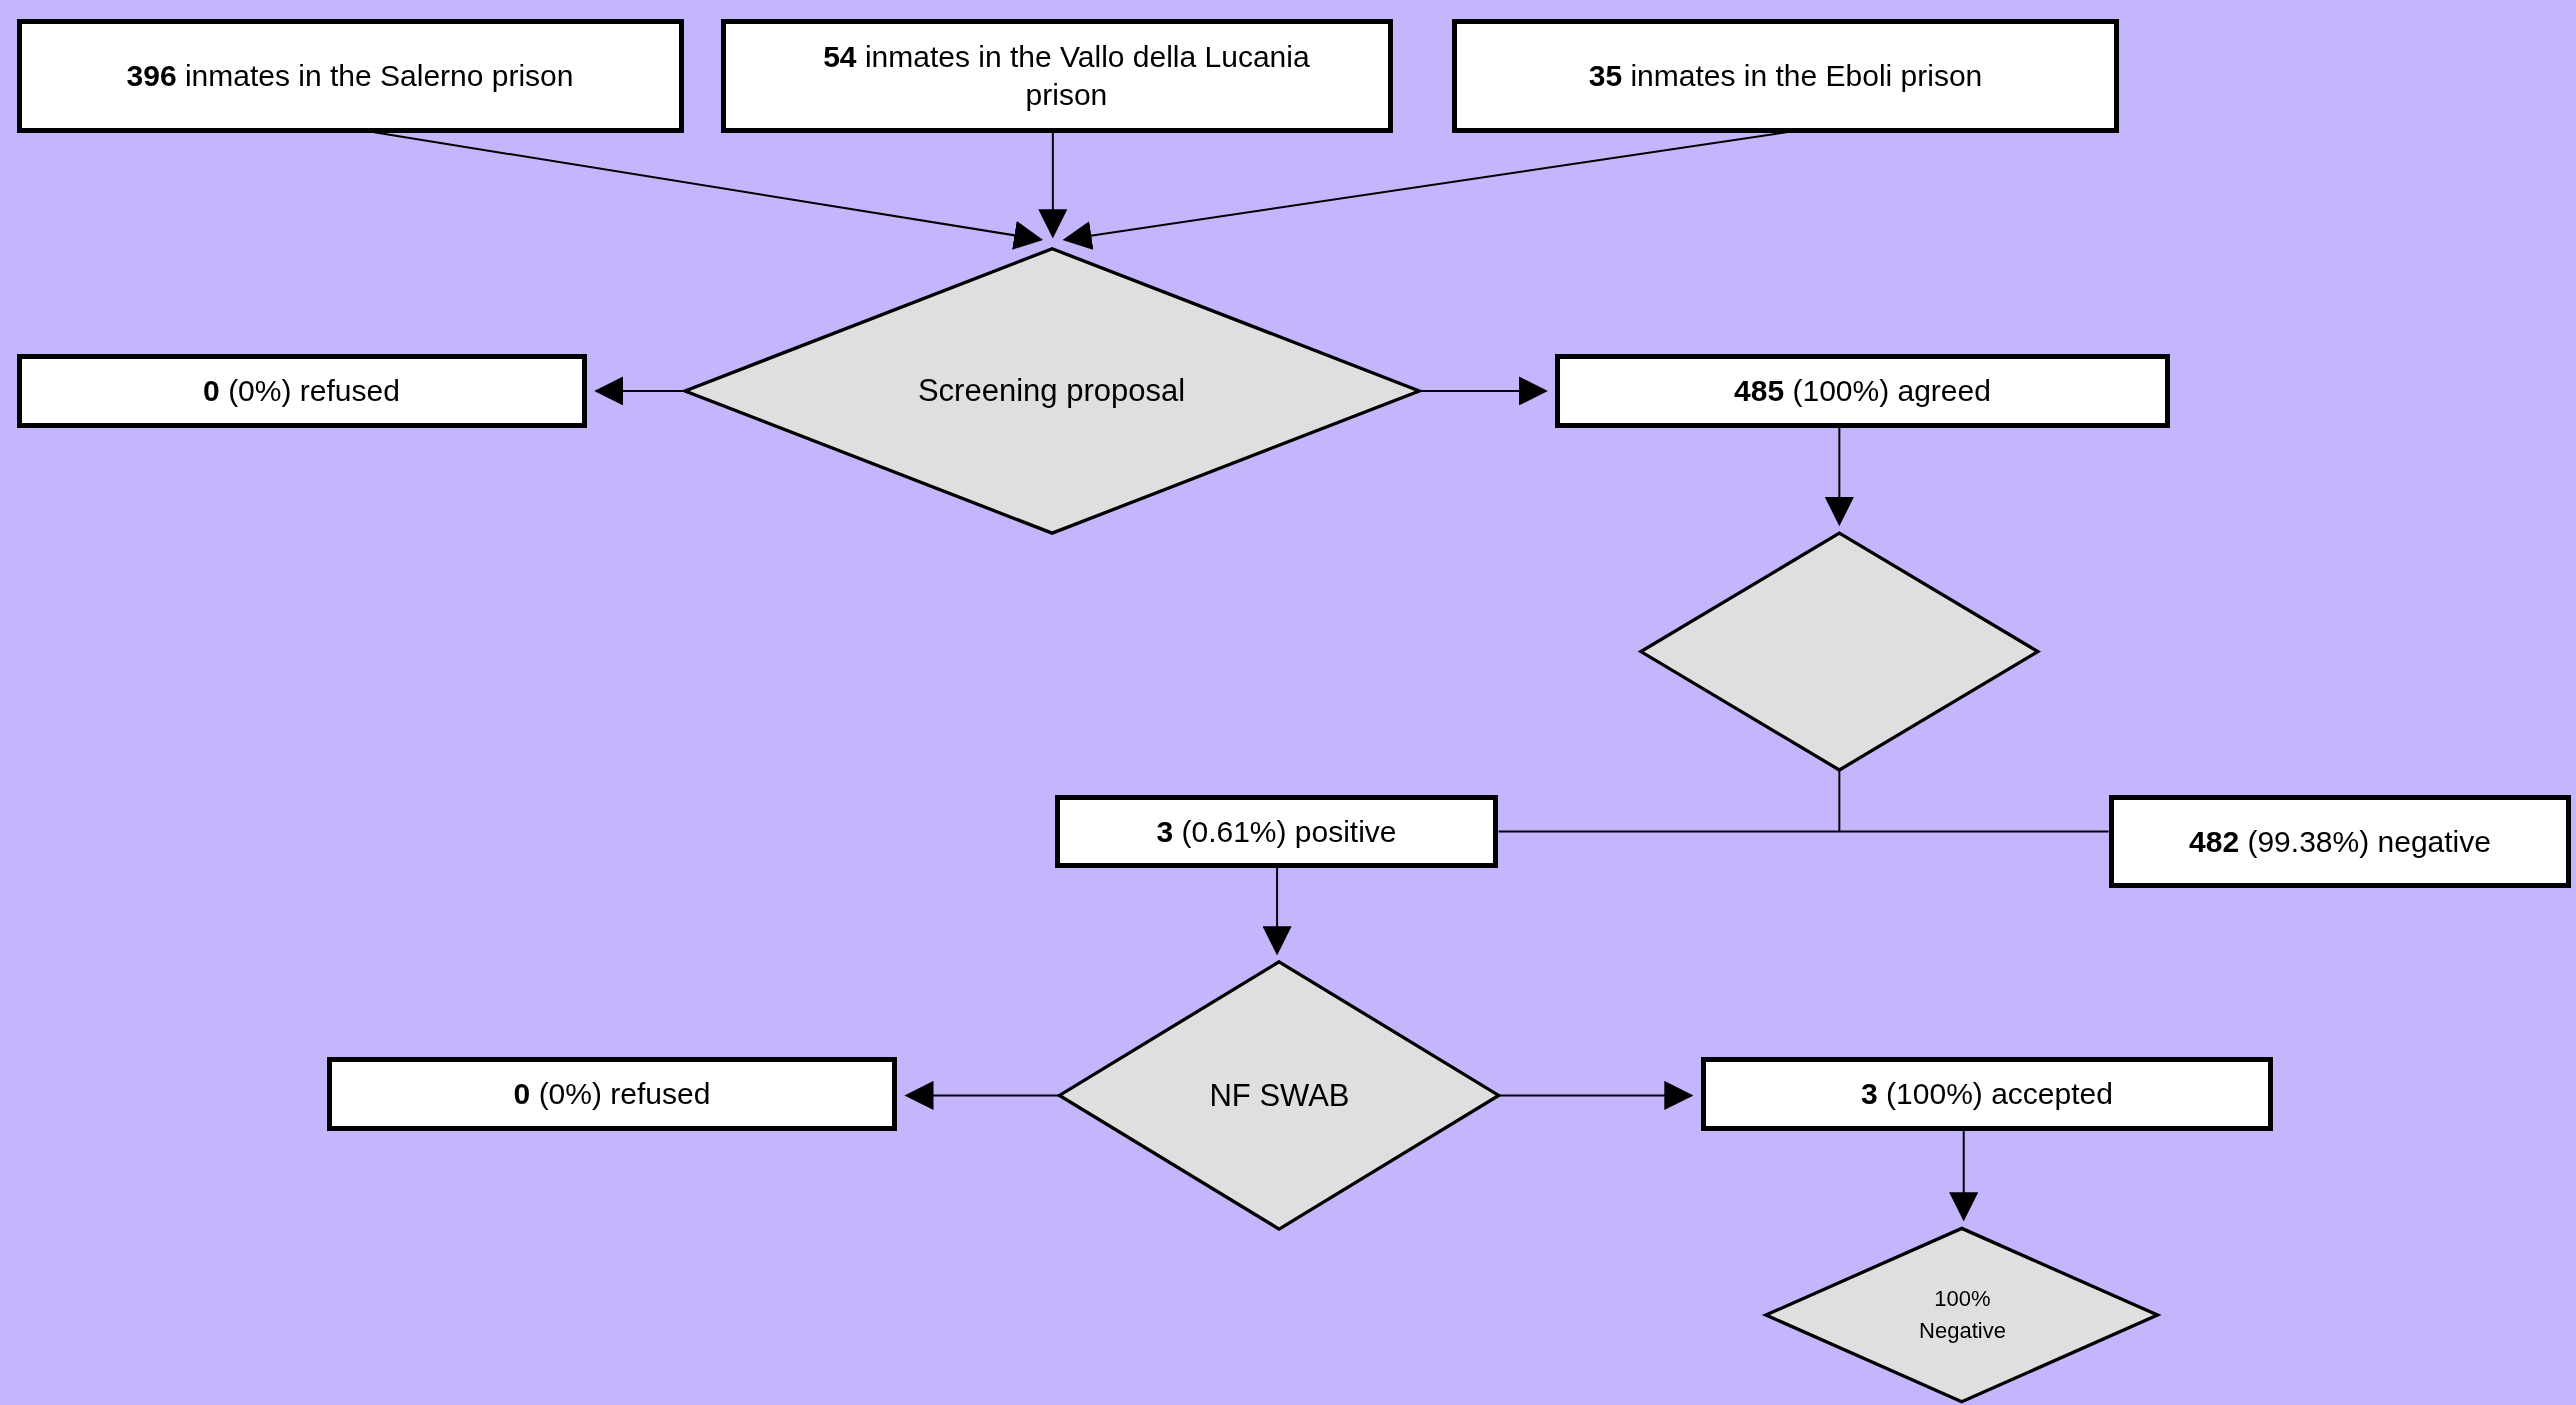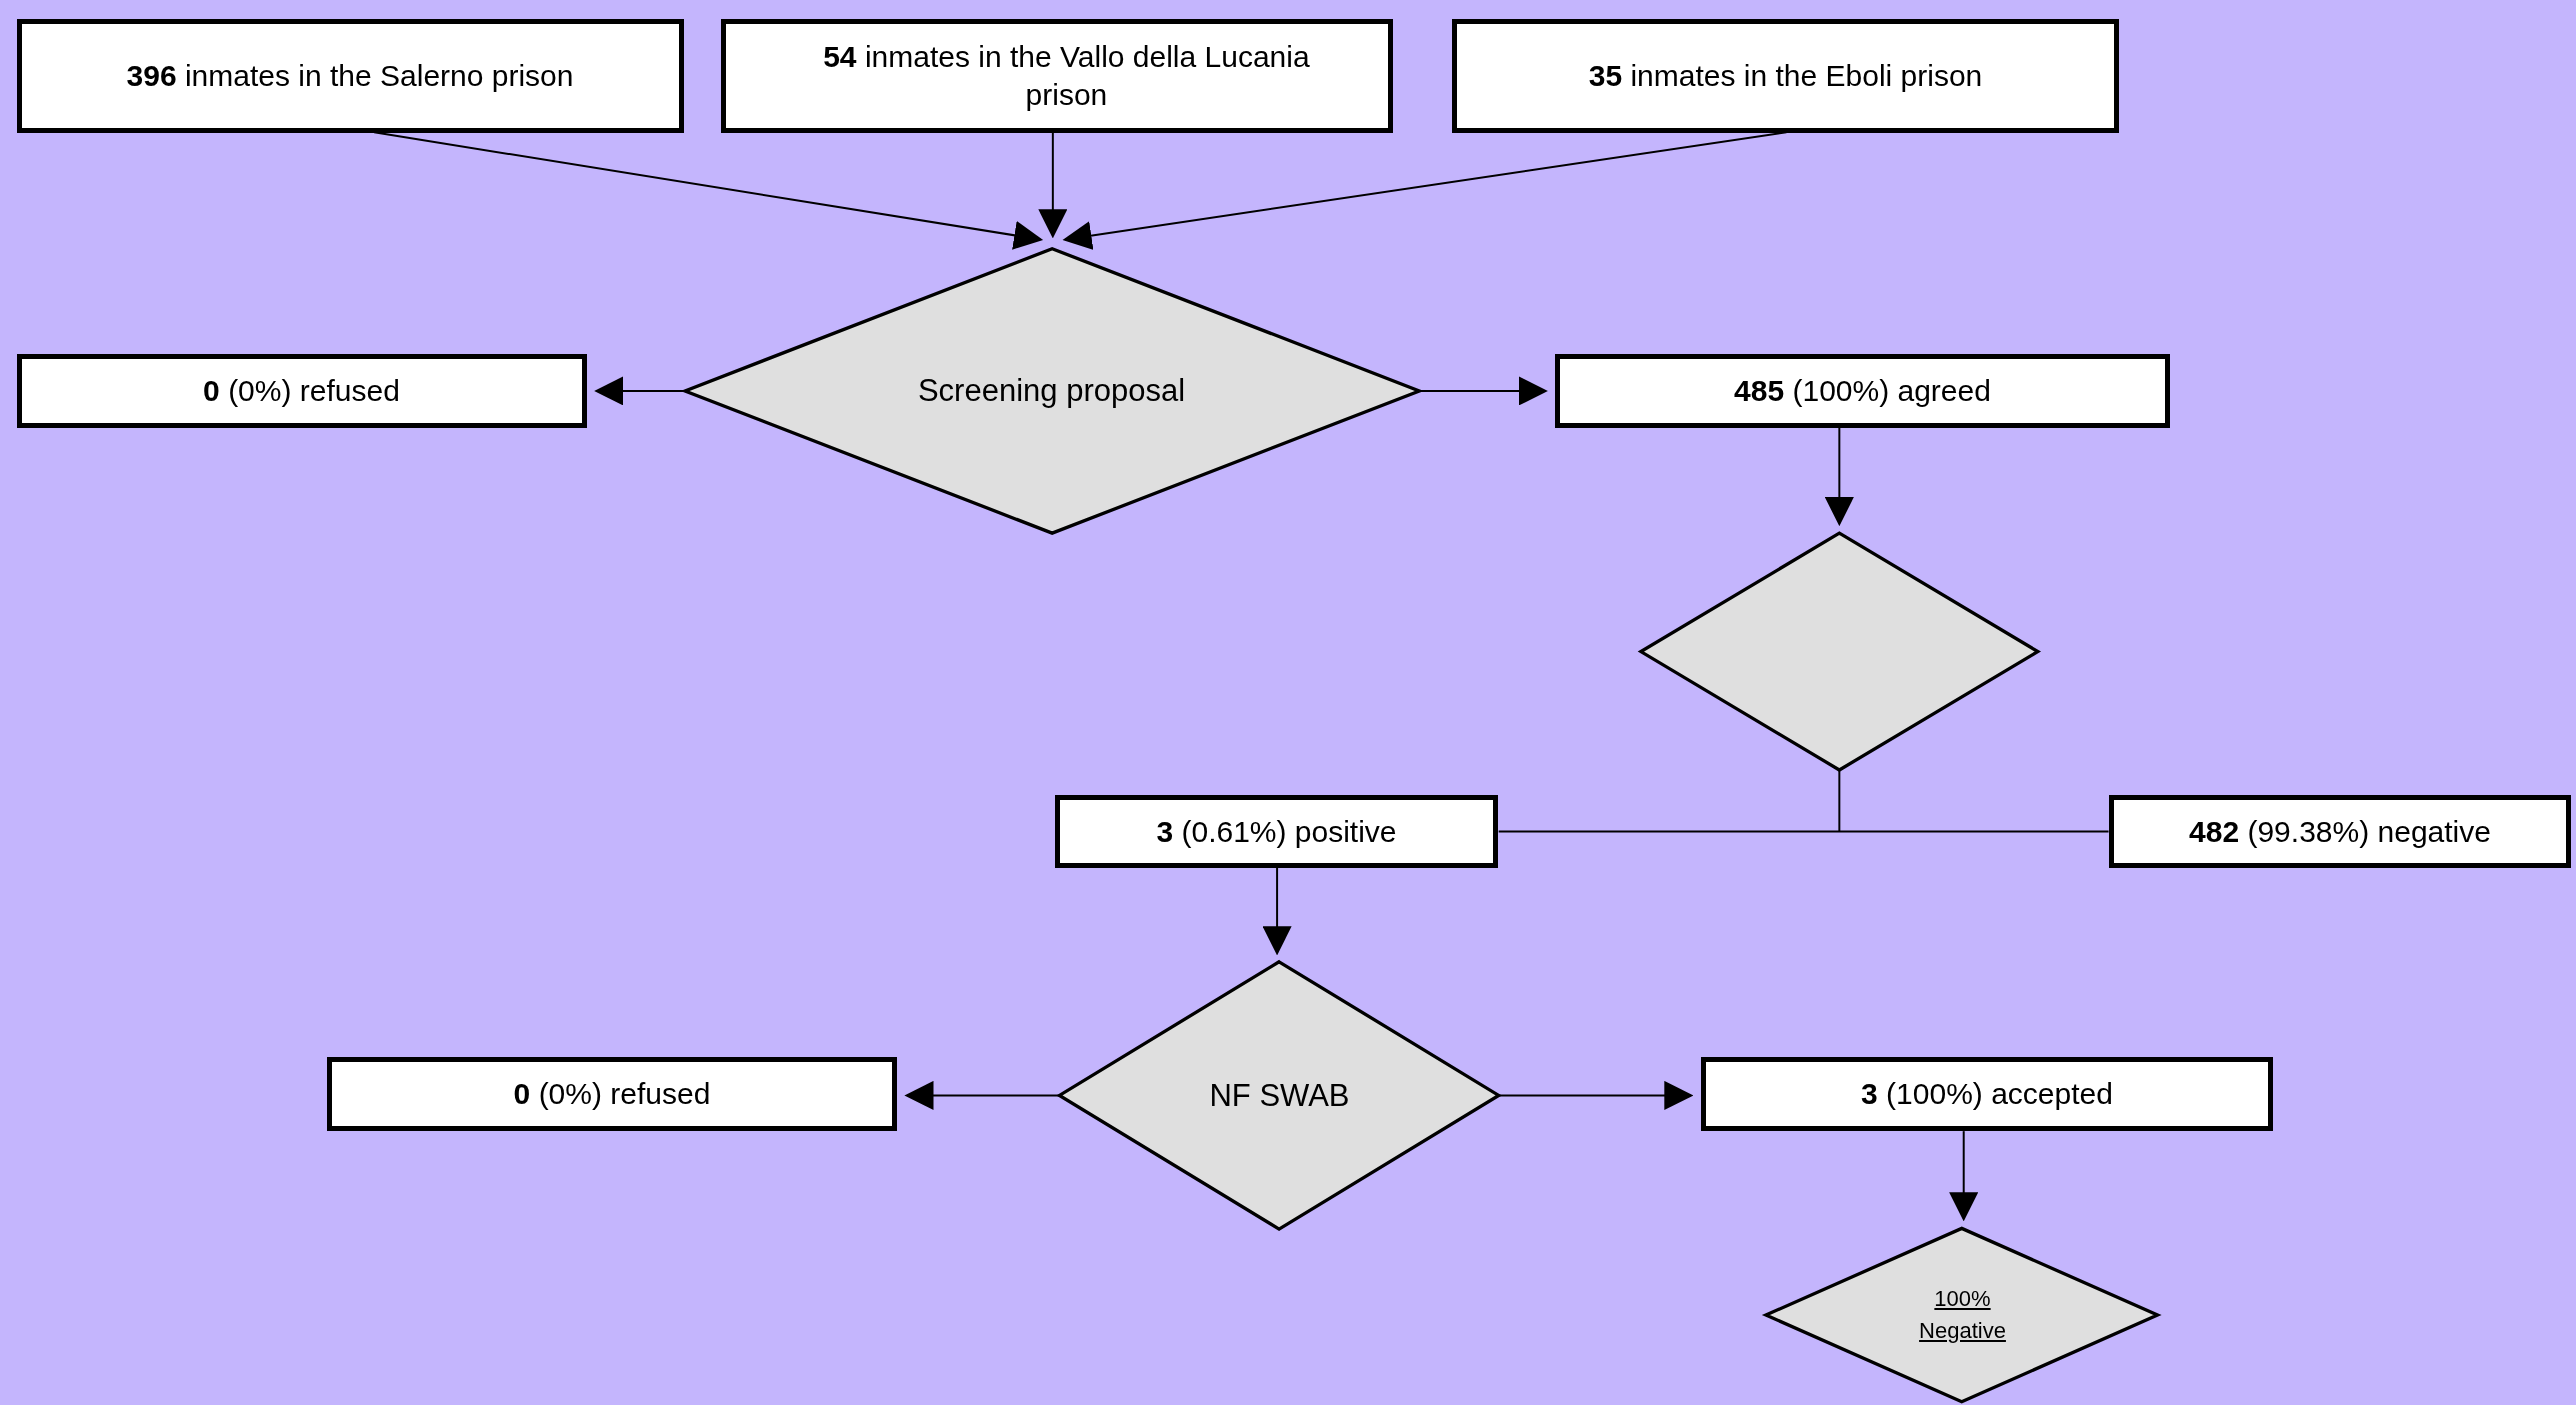--- a/index.html
+++ b/index.html
@@ -35,21 +35,21 @@
   .dlabel {
     position: absolute;
     display: flex;
     align-items: center;
     justify-content: center;
     text-align: center;
     font-size: 31px;
     line-height: 1.35;
     pointer-events: none;
   }
-  .dlabel.small { font-size: 22px; line-height: 1.45; text-decoration: underline; }
+  .dlabel.small { font-size: 22px; line-height: 1.45; }
 </style>
 </head>
 <body>
 
 <div class="canvas">
 
   <svg class="layer-svg" viewBox="0 0 3893 2124" xmlns="http://www.w3.org/2000/svg">
     <defs>
       <marker id="arrow" viewBox="0 0 10 10" refX="9" refY="5" markerWidth="44" markerHeight="44" markerUnits="userSpaceOnUse" orient="auto-start-reverse">
         <path d="M0,0 L10,5 L0,10 z" fill="#000000"></path>
@@ -93,21 +93,21 @@
   </div>
 
   <div class="box" style="left:1555px; top:354px; width:615px; height:74px;">
     <span class="txt"><b>485</b><span> (100%) agreed</span></span>
   </div>
 
   <div class="box" style="left:1055px; top:795px; width:443px; height:73px;">
     <span class="txt"><b>3</b><span> (0.61%) positive</span></span>
   </div>
 
-  <div class="box" style="left:2109px; top:795px; width:462px; height:73px;">
+  <div class="box" style="left:2109px; top:795px; width:462px; height:93px;">
     <span class="txt"><b>482</b><span> (99.38%) negative</span></span>
   </div>
 
   <div class="box" style="left:327px; top:1057px; width:570px; height:74px;">
     <span class="txt"><b>0</b><span> (0%) refused</span></span>
   </div>
 
   <div class="box" style="left:1701px; top:1057px; width:572px; height:74px;">
     <span class="txt"><b>3</b><span> (100%) accepted</span></span>
   </div>

